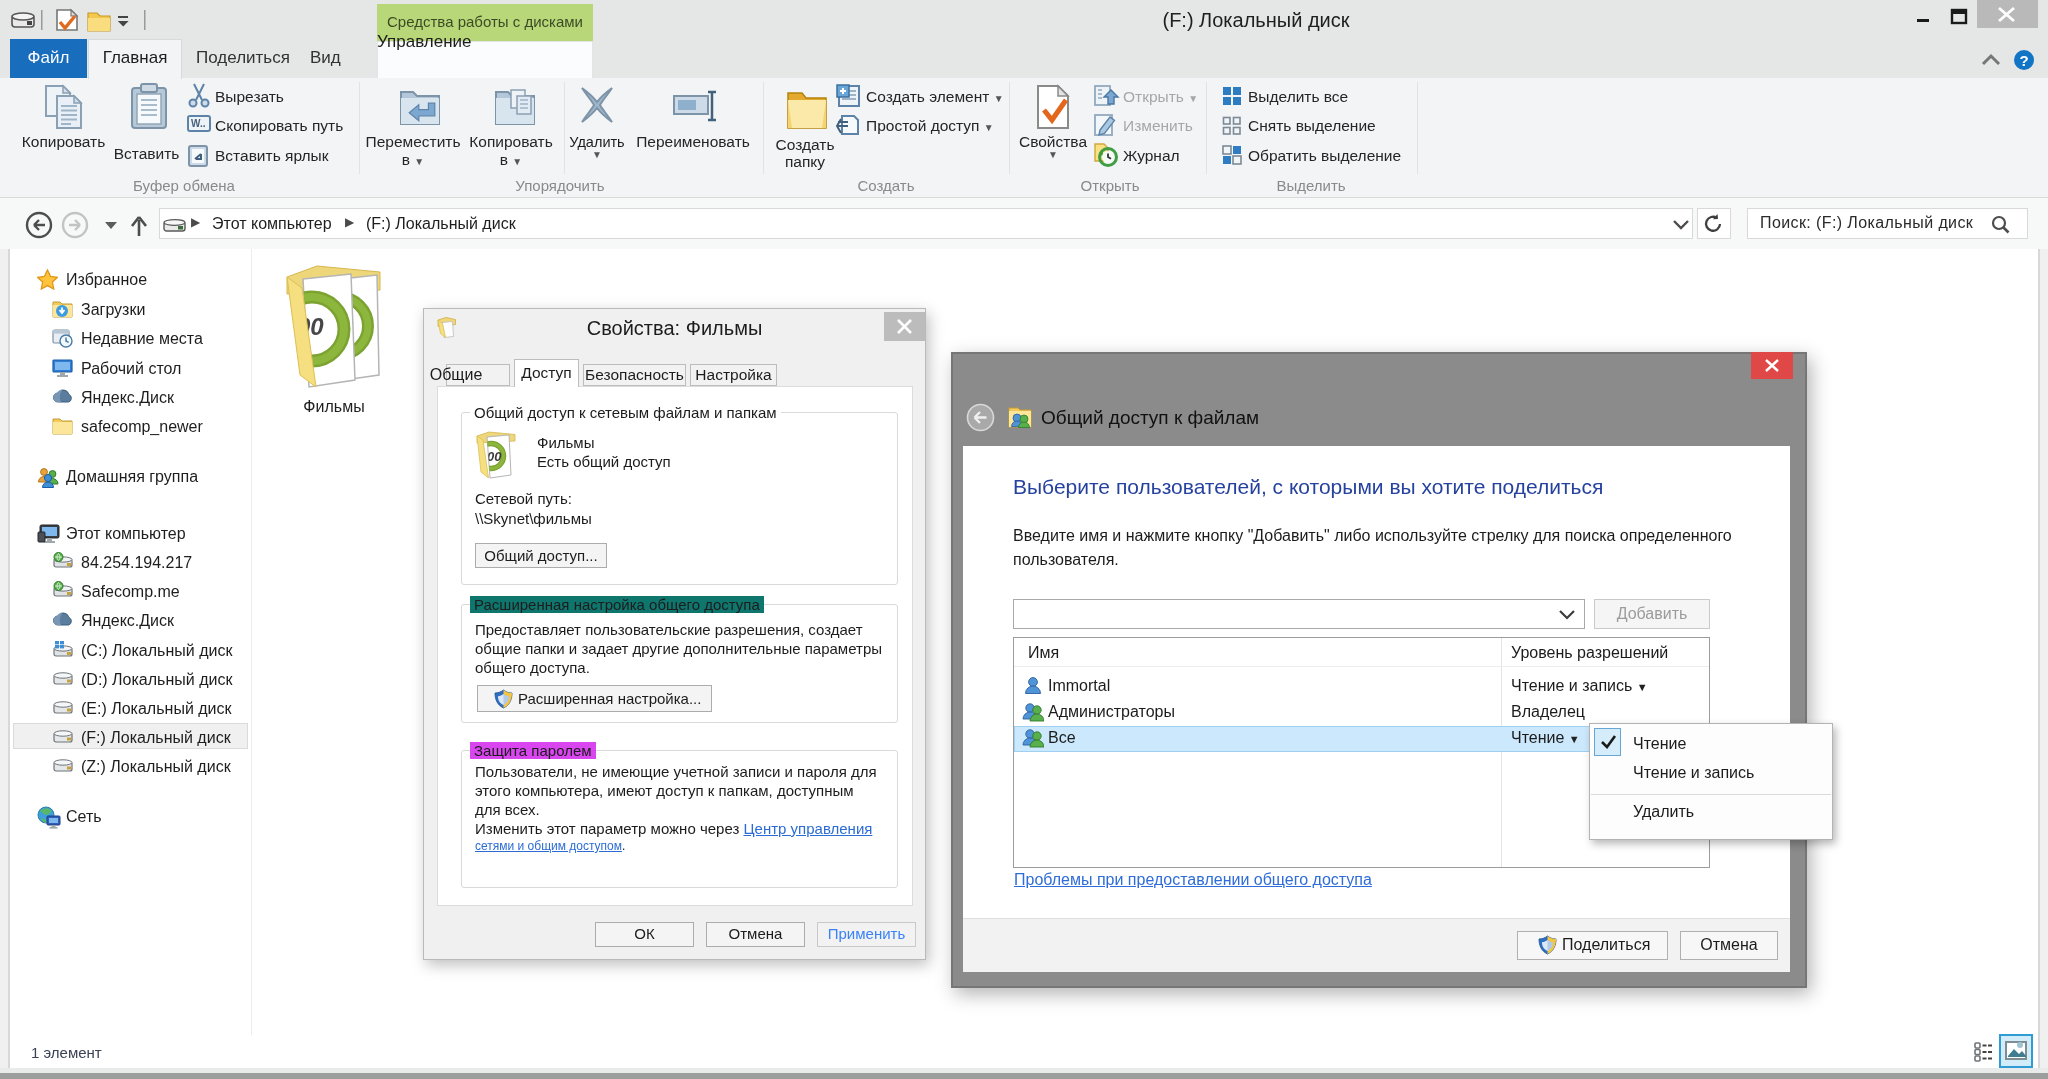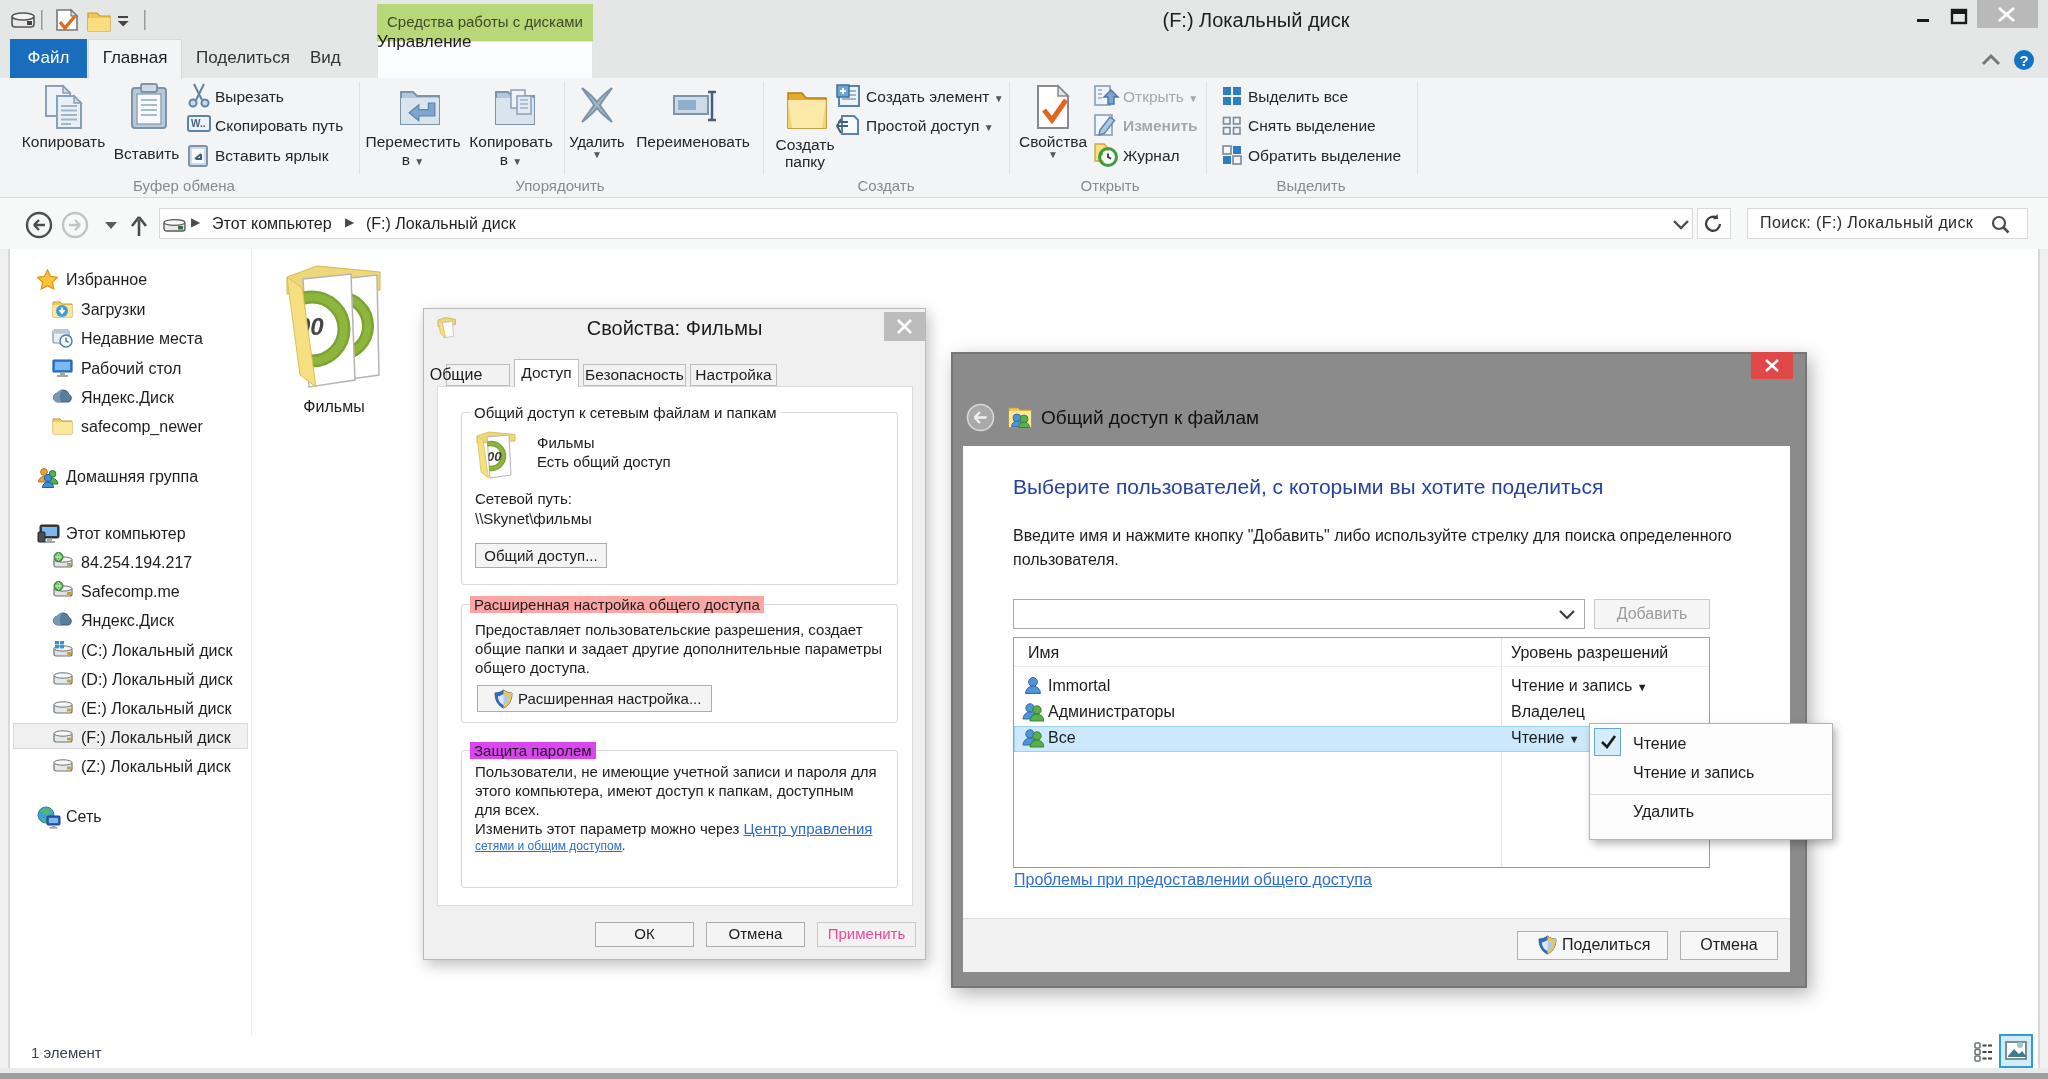--- a/index.html
+++ b/index.html
@@ -103,21 +103,21 @@
 <div class="abs txt" style="left:768px;top:153px;width:74px;text-align:center;font-size:15.5px;color:#252525;">папку</div>
 <div class="abs txt" style="left:1014px;top:133px;width:78px;text-align:center;font-size:15.5px;color:#252525;">Свойства</div>
 <div class="abs txt" style="left:1014px;top:149px;width:78px;text-align:center;font-size:10px;color:#555;">▼</div>
 
 <div class="abs txt" style="left:215px;top:88px;font-size:15.5px;color:#252525;">Вырезать</div>
 <div class="abs txt" style="left:215px;top:117px;font-size:15.5px;color:#252525;">Скопировать путь</div>
 <div class="abs txt" style="left:215px;top:147px;font-size:15.5px;color:#252525;">Вставить ярлык</div>
 <div class="abs txt" style="left:866px;top:88px;font-size:15.5px;color:#252525;">Создать элемент <span style="font-size:10px;color:#555;">▼</span></div>
 <div class="abs txt" style="left:866px;top:117px;font-size:15.5px;color:#252525;">Простой доступ <span style="font-size:10px;color:#555;">▼</span></div>
 <div class="abs txt" style="left:1123px;top:88px;font-size:15.5px;color:#a7a7a7;">Открыть <span style="font-size:10px;">▼</span></div>
-<div class="abs txt" style="left:1123px;top:117px;font-size:15.5px;color:#a7a7a7;font-weight:bold;">Изменить</div>
+<div class="abs txt" style="left:1123px;top:117px;font-size:15.5px;color:#a7a7a7;">Изменить</div>
 <div class="abs txt" style="left:1123px;top:147px;font-size:15.5px;color:#252525;">Журнал</div>
 <div class="abs txt" style="left:1248px;top:88px;font-size:15.5px;color:#252525;">Выделить все</div>
 <div class="abs txt" style="left:1248px;top:117px;font-size:15.5px;color:#252525;">Снять выделение</div>
 <div class="abs txt" style="left:1248px;top:147px;font-size:15.5px;color:#252525;">Обратить выделение</div>
 
 <svg class="abs" style="left:43px;top:84px;" width="44" height="46" viewBox="0 0 44 46">
  <path d="M3 2 h17 l7 7 v23 h-24 z" fill="#eef3f8" stroke="#8aa0b4" stroke-width="2"></path>
  <path d="M20 2 l7 7 h-7 z" fill="#d3e0eb" stroke="#8aa0b4" stroke-width="1.5"></path>
  <path d="M14 12 h17 l7 7 v25 h-24 z" fill="#e8eff6" stroke="#8aa0b4" stroke-width="2"></path>
  <path d="M31 12 l7 7 h-7 z" fill="#cfdde9" stroke="#8aa0b4" stroke-width="1.5"></path>
@@ -489,21 +489,21 @@
  <polygon points="2,6 8,10 13.5,48 6,42" fill="#f6df80" stroke="#dcc054" stroke-width="0.8"></polygon>
 </svg>
 <div class="abs txt" style="left:537px;top:434px;font-size:15px;color:#1c1c1c;">Фильмы</div>
 <div class="abs txt" style="left:537px;top:453px;font-size:15px;color:#1c1c1c;">Есть общий доступ</div>
 <div class="abs txt" style="left:475px;top:490px;font-size:15px;color:#1c1c1c;">Сетевой путь:</div>
 <div class="abs txt" style="left:475px;top:510px;font-size:15px;color:#1c1c1c;">\\Skynet\фильмы</div>
 <div class="abs" style="left:475px;top:543px;width:132px;height:25px;background:#f4f4f4;border:1px solid #acacac;box-sizing:border-box;"></div>
 <div class="abs txt" style="left:475px;top:547px;width:132px;text-align:center;font-size:15px;color:#1c1c1c;">Общий доступ...</div>
 
 <div class="abs" style="left:461px;top:604px;width:437px;height:119px;border:1px solid #d9d9d9;border-radius:3px;box-sizing:border-box;"></div>
-<div class="abs txt" style="left:470px;top:596px;background:#fca5a5;padding:0 4px;font-size:15px;color:#1c1c1c;">Расширенная настройка общего доступа</div>
+<div class="abs txt" style="left:470px;top:596px;background:#0f766e;padding:0 4px;font-size:15px;color:#1c1c1c;">Расширенная настройка общего доступа</div>
 <div class="abs txt" style="left:475px;top:621px;font-size:15px;color:#1c1c1c;">Предоставляет пользовательские разрешения, создает</div>
 <div class="abs txt" style="left:475px;top:640px;font-size:15px;color:#1c1c1c;">общие папки и задает другие дополнительные параметры</div>
 <div class="abs txt" style="left:475px;top:659px;font-size:15px;color:#1c1c1c;">общего доступа.</div>
 <div class="abs" style="left:477px;top:685px;width:235px;height:27px;background:#f4f4f4;border:1px solid #acacac;box-sizing:border-box;"></div>
 <svg class="abs" style="left:494px;top:689px;" width="19" height="20" viewBox="0 0 19 20">
  <path d="M9.5 1 C12 3 15 4 18 4 C18 10 16 16 9.5 19 C3 16 1 10 1 4 C4 4 7 3 9.5 1 z" fill="#2f6fc1" stroke="#1d4f94" stroke-width="0.8"></path>
  <path d="M9.5 1 C12 3 15 4 18 4 C18 10 16 16 9.5 19 z" fill="#f4c53f"></path>
  <path d="M9.5 5 C11 6.3 13 7 15 7.2 C15 11 13.5 14 9.5 16 C5.5 14 4 11 4 7.2 C6 7 8 6.3 9.5 5 z" fill="#dce8f5"></path>
  <path d="M9.5 5 C11 6.3 13 7 15 7.2 C15 11 13.5 14 9.5 16 z" fill="#2f6fc1" opacity="0.25"></path>
 </svg>
@@ -515,21 +515,21 @@
 <div class="abs txt" style="left:475px;top:782px;font-size:15px;color:#1c1c1c;">этого компьютера, имеют доступ к папкам, доступным</div>
 <div class="abs txt" style="left:475px;top:801px;font-size:15px;color:#1c1c1c;">для всех.</div>
 <div class="abs txt" style="left:475px;top:820px;font-size:15px;color:#1c1c1c;">Изменить этот параметр можно через <span style="color:#2b6cd4;text-decoration:underline;">Центр управления</span></div>
 <div class="abs txt" style="left:475px;top:839px;font-size:12px;color:#1c1c1c;"><span style="color:#2b6cd4;text-decoration:underline;">сетями и общим доступом</span>.</div>
 
 <div class="abs" style="left:595px;top:922px;width:99px;height:25px;background:#f4f4f4;border:1px solid #acacac;box-sizing:border-box;"></div>
 <div class="abs txt" style="left:595px;top:925px;width:99px;text-align:center;font-size:15px;color:#1c1c1c;">ОК</div>
 <div class="abs" style="left:706px;top:922px;width:99px;height:25px;background:#f4f4f4;border:1px solid #acacac;box-sizing:border-box;"></div>
 <div class="abs txt" style="left:706px;top:925px;width:99px;text-align:center;font-size:15px;color:#1c1c1c;">Отмена</div>
 <div class="abs" style="left:817px;top:922px;width:99px;height:25px;background:#f2f2f2;border:1px solid #c9c9c9;box-sizing:border-box;"></div>
-<div class="abs txt" style="left:817px;top:925px;width:99px;text-align:center;font-size:15px;color:#ec4899;">Применить</div>
+<div class="abs txt" style="left:817px;top:925px;width:99px;text-align:center;font-size:15px;color:#3b82f6;">Применить</div>
 </div>
 
 <div id="dialog2">
 <div class="abs" style="left:951px;top:352px;width:856px;height:636px;background:#8b8b8b;box-shadow:4px 6px 18px rgba(0,0,0,0.3), inset 0 0 0 2px #767676;"></div>
 <div class="abs" style="left:963px;top:446px;width:827px;height:472px;background:#ffffff;"></div>
 <div class="abs" style="left:963px;top:918px;width:827px;height:54px;background:#f2f2f2;border-top:1px solid #dfdfdf;box-sizing:border-box;"></div>
 
 <div class="abs" style="left:1751px;top:352px;width:42px;height:27px;background:#e04848;"></div>
 <svg class="abs" style="left:1751px;top:352px;" width="42" height="27" viewBox="0 0 42 27">
  <path d="M15 8 L27 19 M27 8 L15 19" stroke="#ffffff" stroke-width="2.4"></path>

